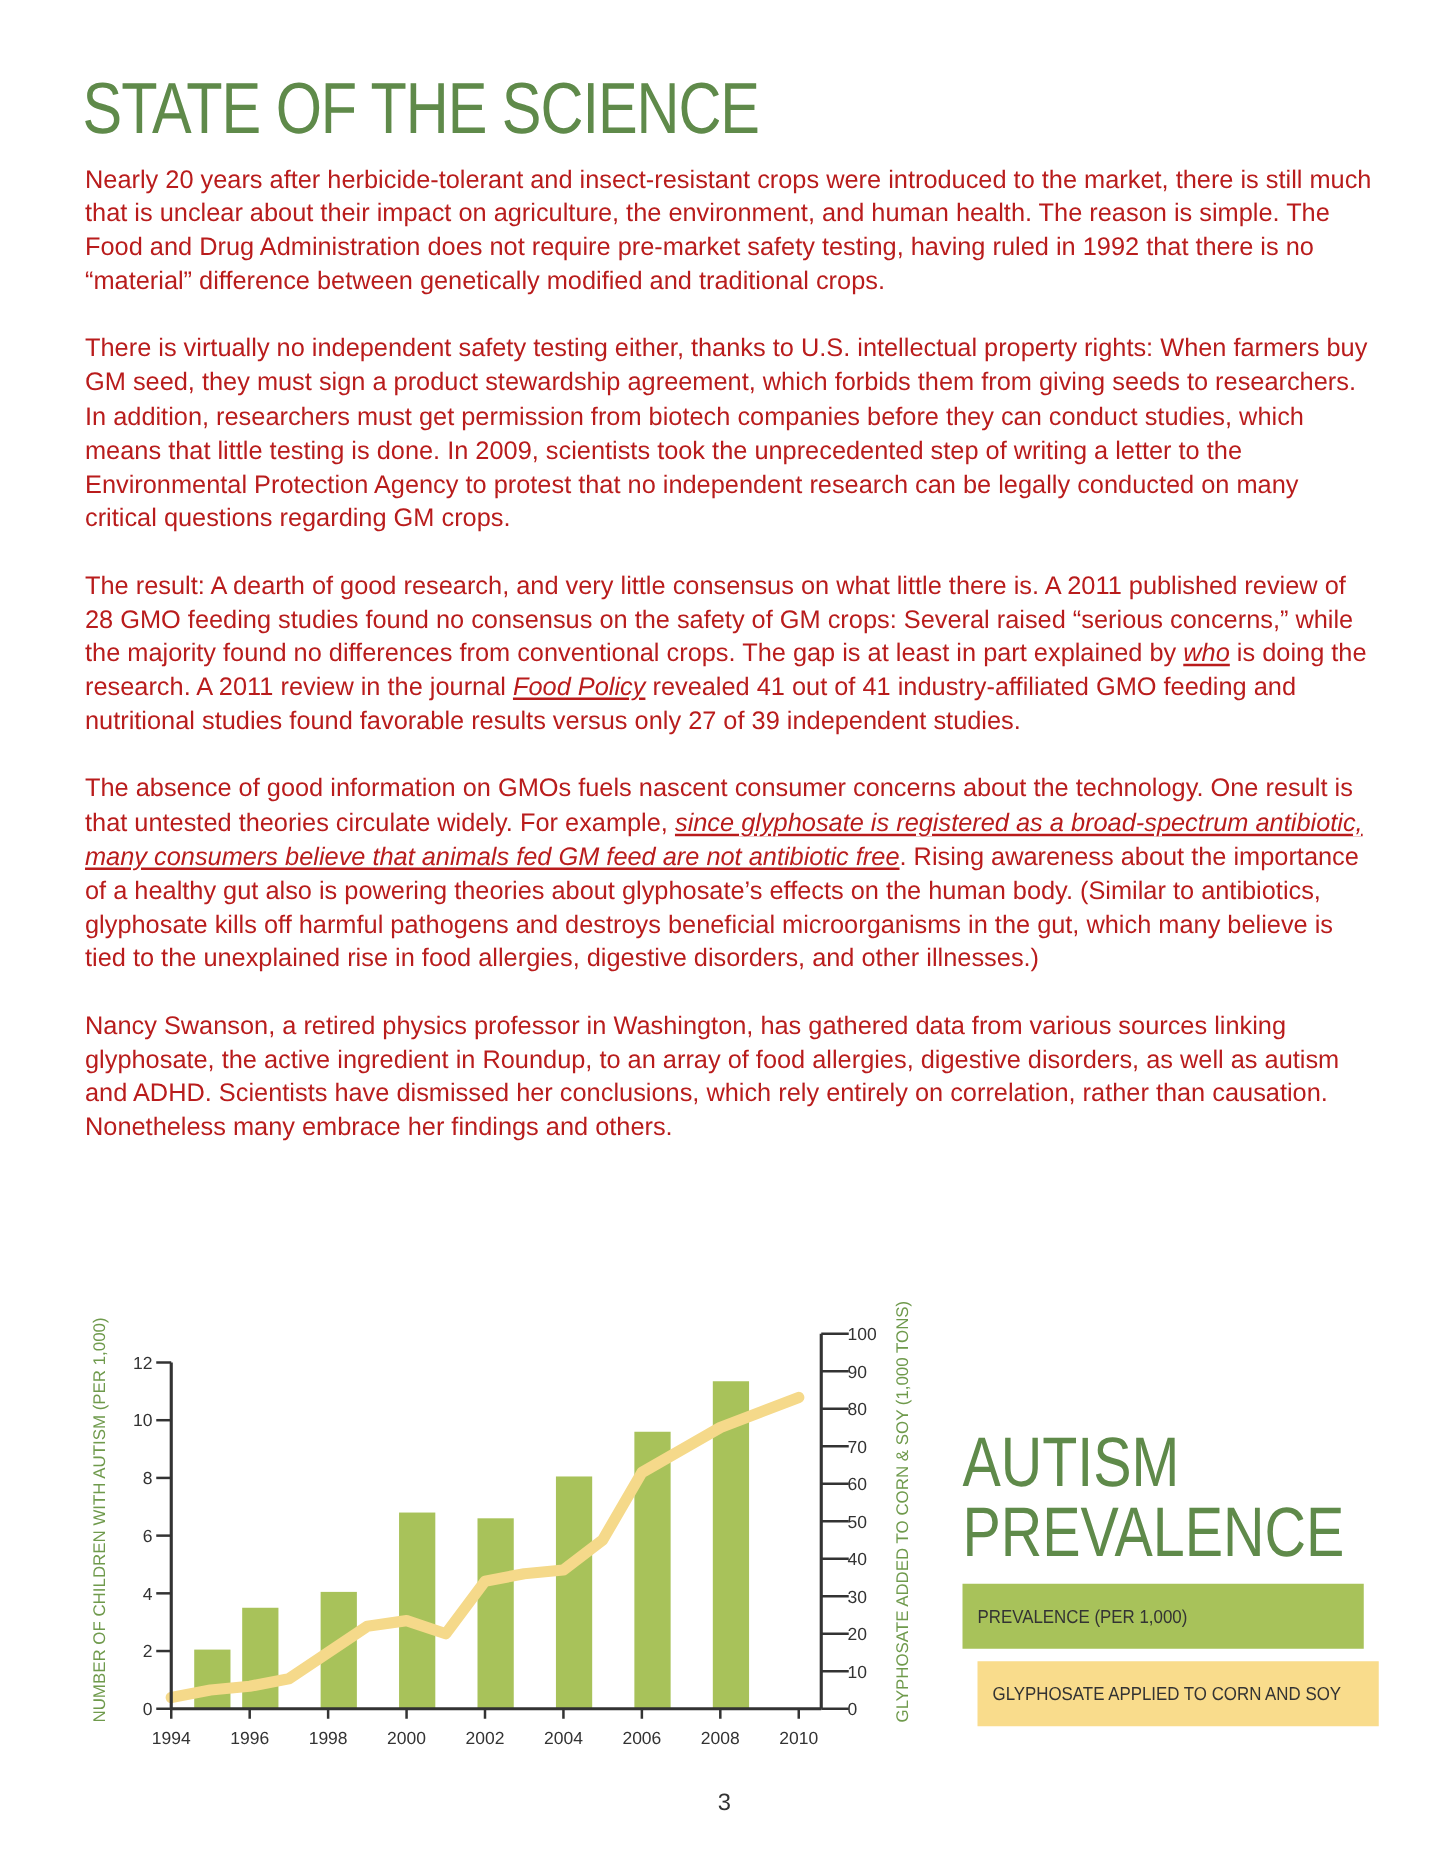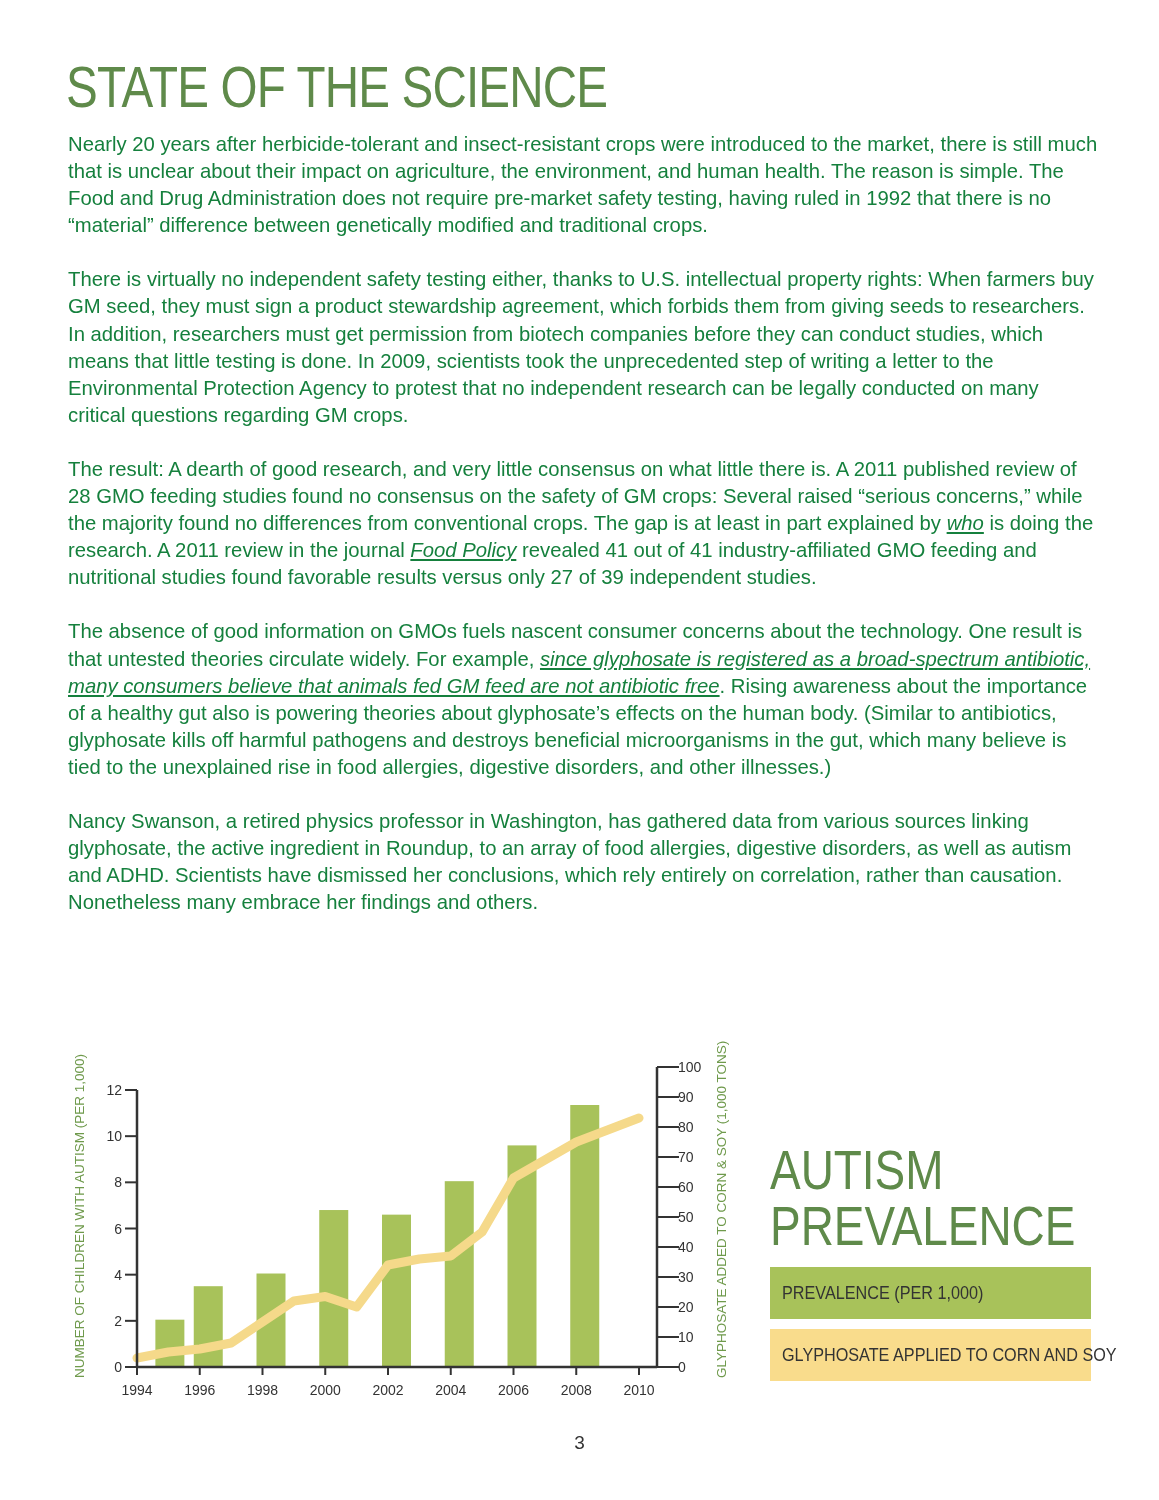--- a/index.html
+++ b/index.html
@@ -7,39 +7,39 @@
   .page-title {
     position: absolute; left: 66px; top: 58px;
     font-family: "Liberation Sans Narrow", "Liberation Sans", sans-serif;
     font-size: 58px; color: #5f8a4a; letter-spacing: -1px;
     transform: scaleX(0.82); transform-origin: left top; white-space: nowrap; line-height: 1;
     font-weight: normal;
   }
   .body-text {
     position: absolute; left: 68px; top: 131px; width: 1030px;
     font-family: "Liberation Sans", sans-serif; font-size: 20.3px; line-height: 27.1px;
-    color: #15803d;
+    color: #b91c1c;
   }
   .body-text p { margin: 0 0 27px 0; }
   .body-text em { font-style: italic; text-decoration: underline; }
   .chart-wrap { position: absolute; left: 0; top: 1000px; width: 760px; height: 420px; }
   .chart-wrap svg { position: absolute; left: 0; top: 0; }
   .axis-title {
     position: absolute; font-family: "Liberation Sans", sans-serif; font-size: 13.5px; color: #6f9a4c;
     white-space: nowrap; transform-origin: left top;
   }
   .tick-label { font-family: "Liberation Sans", sans-serif; font-size: 14px; fill: #333; }
   .legend-title {
     position: absolute; left: 770px; top: 1142px;
     font-family: "Liberation Sans Narrow", "Liberation Sans", sans-serif; font-size: 56px; line-height: 56px;
     color: #5f8a4a; transform: scaleX(0.82); transform-origin: left top; white-space: nowrap;
   }
   .legend-box {
     position: absolute; left: 770px; width: 321px; height: 52px;
-    font-family: "Liberation Sans", sans-serif; font-size: 18px; color: #333;
+    font-family: "Liberation Sans", sans-serif; font-size: 15px; color: #333;
     display: flex; align-items: center; padding-left: 12px; box-sizing: border-box;
   }
   .legend-box span { display: inline-block; transform: scaleX(0.9); transform-origin: left center; white-space: nowrap; }
   .page-number {
     position: absolute; left: 0; width: 1159px; top: 1432px; text-align: center;
     font-family: "Liberation Sans", sans-serif; font-size: 19px; color: #333;
   }
 </style>
 </head>
 <body>
@@ -128,17 +128,17 @@
 </div>
 
 <div class="legend-title">
   <div>AUTISM</div>
   <div>PREVALENCE</div>
 </div>
 
 <div class="legend-box" style="top:1267px; background:#a8c25a;">
   <span>PREVALENCE (PER 1,000)</span>
 </div>
-<div class="legend-box" style="top:1329px; background:#f9dc8c;">
+<div class="legend-box" style="top:1329px; background:#f9dc8c;margin-left:12px;">
   <span>GLYPHOSATE APPLIED TO CORN AND SOY</span>
 </div>
 
 <div class="page-number">3</div>
 
 </body></html>

